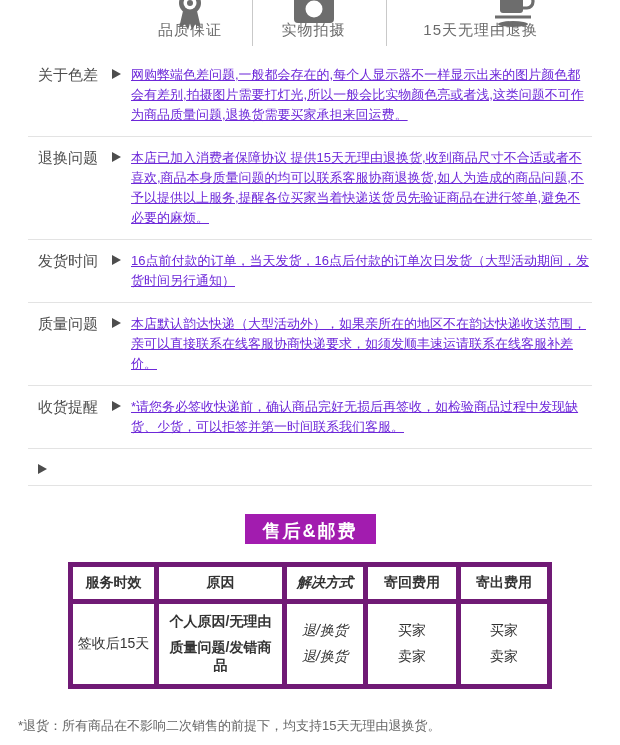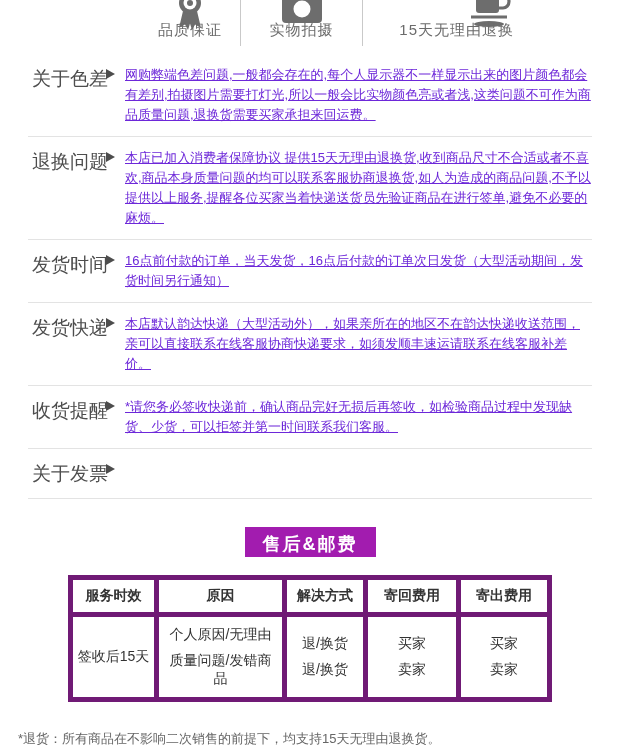--- a/index.html
+++ b/index.html
@@ -4,49 +4,49 @@
 <style>
   * { box-sizing: border-box; }
   html, body { margin: 0; padding: 0; }
   body {
     width: 620px; height: 745px; overflow: hidden;
     background: #fff;
     font-family: "Liberation Sans", "DejaVu Sans", sans-serif;
   }
 
   
-  .features { display: flex; margin-left: 140px; height: 46px; overflow: hidden; align-items: stretch; }
+  .features { display: flex; margin-left: 140px; height: 46px; overflow: hidden; align-items: stretch; gap: 12px; }
   .feature { display: flex; flex-direction: column; align-items: center; justify-content: flex-start; }
   .feature + .feature { border-left: 1px solid #c9c9c9; }
   .f1 { width: 100px; } .f2 { width: 122px; } .f3 { width: 152px; align-items: flex-end; }
   .ficon { margin-top: -9px; height: 28px; display: flex; align-items: flex-start; justify-content: center; }
   .flabel { font-size: 15px; color: #6b6b6b; letter-spacing: 1px; margin-top: 2px; white-space: nowrap; }
 
   
   .blocks { margin: 8px 28px 0 28px; }
   .block { display: flex; padding: 11px 0; border-bottom: 1px solid #e3e3e3; }
-  .block-label { flex: none; width: 64px; font-size: 19px; color: #4d4d4d; padding-top: 1px; margin-left: 4px; white-space: nowrap; }
+  .block-label { flex: none; width: 64px; font-size: 15px; color: #4d4d4d; padding-top: 1px; margin-left: 10px; white-space: nowrap; }
   .block-arrow { flex: none; width: 0; height: 0; border-left: 9px solid #4d4d4d; border-top: 5px solid transparent; border-bottom: 5px solid transparent; margin: 4px 10px 0 10px; }
   .block-text { flex: 1; font-size: 13px; line-height: 20px; color: #6d28d9; text-decoration: underline; }
 
   
   .aftersale-button {
     display: block; margin: 28px auto 0; border: none; cursor: default;
     background: #1b50b0; color: #fff; font-weight: bold; font-size: 18px;
     letter-spacing: 2px; padding: 5px 18px; height: 30px;
     font-family: "Liberation Sans", "DejaVu Sans", sans-serif;
   }
 
   
   table.aftersale { border-collapse: collapse; margin: 18px auto 0; }
   .aftersale th, .aftersale td { border: 5px solid #701a75; text-align: center; color: #333; font-size: 14px; }
   .aftersale th { font-weight: bold; padding: 7px 4px; }
   .aftersale td { padding: 5px 4px; }
   .aftersale td .cell-line { padding: 4px 0; }
-  .c1 { width: 86px; } .c2 { width: 128px; } .c3 { width: 81px; } .c4 { width: 93px; } .c5 { width: 91px; }
+  .c1 { width: 86px; } .c2 { width: 128px; font-weight: bold; } .c3 { width: 81px; font-style: italic; } .c4 { width: 93px; } .c5 { width: 91px; }
 
   
   .notes { margin: 24px 10px 0 18px; font-size: 13px; color: #666; line-height: 25px; }
 </style>
 </head>
 <body>
 
 <div class="features">
   <div class="feature f1">
     <span class="ficon">
@@ -93,31 +93,30 @@
     <span class="block-label">退换问题</span>
     <span class="block-arrow"></span>
     <div class="block-text">本店已加入消费者保障协议 提供15天无理由退换货,收到商品尺寸不合适或者不喜欢,商品本身质量问题的均可以联系客服协商退换货,如人为造成的商品问题,不予以提供以上服务,提醒各位买家当着快递送货员先验证商品在进行签单,避免不必要的麻烦。</div>
   </div>
   <div class="block">
     <span class="block-label">发货时间</span>
     <span class="block-arrow"></span>
     <div class="block-text">16点前付款的订单，当天发货，16点后付款的订单次日发货（大型活动期间，发货时间另行通知）</div>
   </div>
   <div class="block">
-    <span class="block-label">发货快递</span>
+    <span class="block-label">质量问题</span>
     <span class="block-arrow"></span>
     <div class="block-text">本店默认韵达快递（大型活动外），如果亲所在的地区不在韵达快递收送范围，亲可以直接联系在线客服协商快递要求，如须发顺丰速运请联系在线客服补差价。</div>
   </div>
   <div class="block">
     <span class="block-label">收货提醒</span>
     <span class="block-arrow"></span>
     <div class="block-text">*请您务必签收快递前，确认商品完好无损后再签收，如检验商品过程中发现缺货、少货，可以拒签并第一时间联系我们客服。</div>
   </div>
   <div class="block">
-    <span class="block-label">关于发票</span>
     <span class="block-arrow"></span>
   </div>
 </div>
 
 <button class="aftersale-button" style="background-color: #a21caf;">售后&amp;邮费</button>
 
 <table class="aftersale">
   <thead>
     <tr>
       <th class="c1">服务时效</th>

